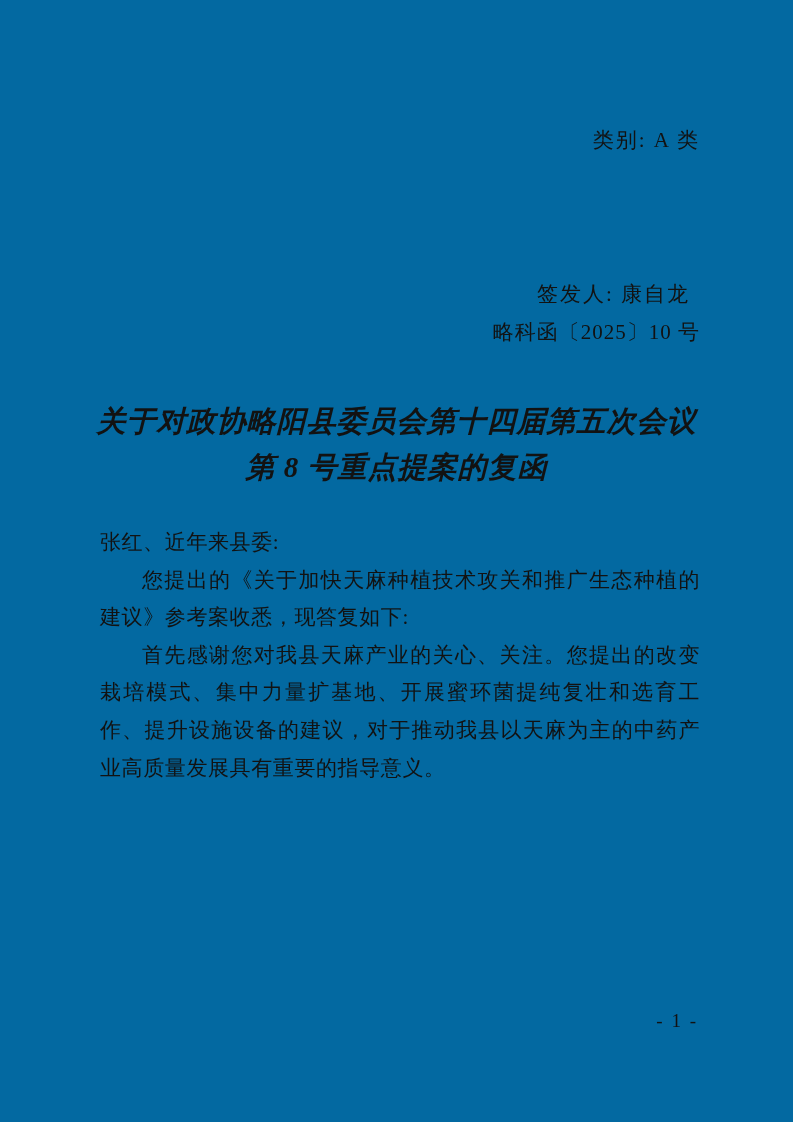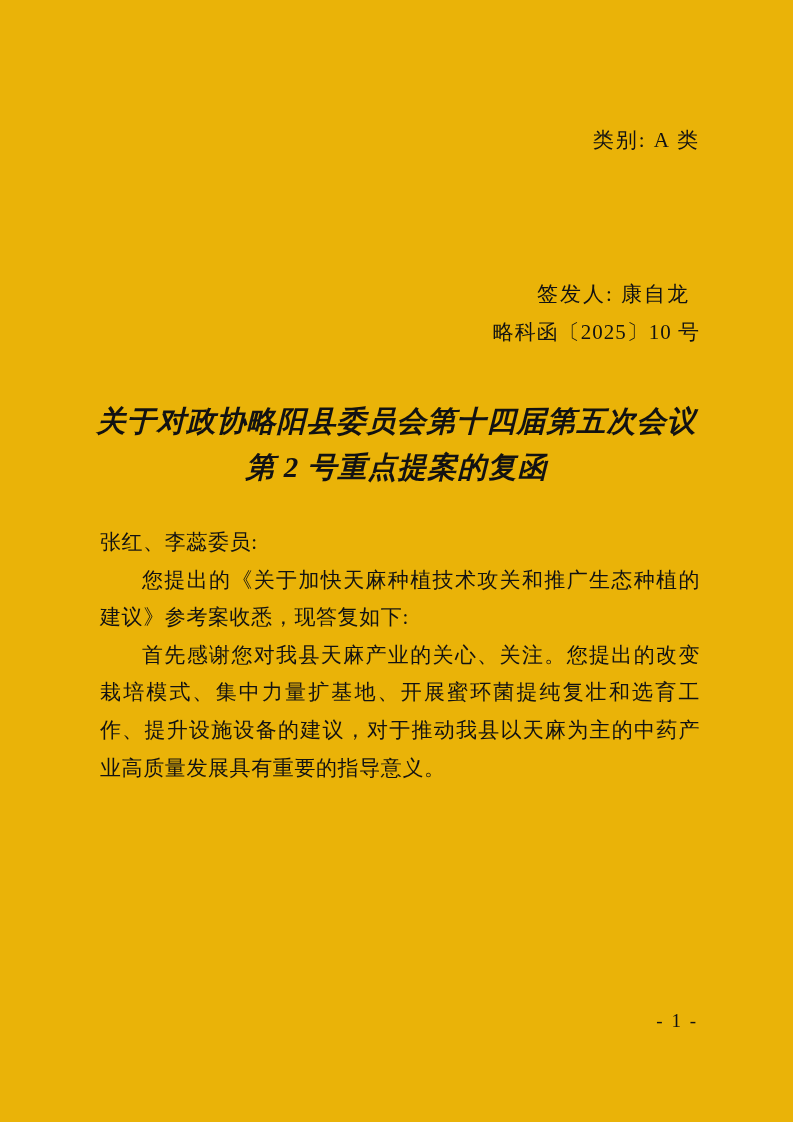--- a/index.html
+++ b/index.html
@@ -4,21 +4,21 @@
 <style>
   html, body {
     margin: 0;
     padding: 0;
     background: #ffffff;
   }
   .page {
     position: relative;
     width: 793px;
     height: 1122px;
-    background: #eab308;
+    background: #0369a1;
     font-family: "Liberation Serif", "DejaVu Serif", serif;
     color: #121212;
     overflow: hidden;
   }
   .category {
     position: absolute;
     top: 126px;
     right: 93px;
     font-size: 21px;
     letter-spacing: 2px;
@@ -85,24 +85,24 @@
 <div class="page">
 
   <div class="category">类别: A 类</div>
 
   <div class="issuer">签发人: 康自龙</div>
 
   <div class="doc-number">略科函〔2025〕10 号</div>
 
   <div class="title">
     <div>关于对政协略阳县委员会第十四届第五次会议</div>
-    <div>第 2 号重点提案的复函</div>
+    <div>第 8 号重点提案的复函</div>
   </div>
 
   <div class="body-text">
-    <p class="salutation">张红、李蕊委员:</p>
+    <p class="salutation">张红、近年来县委:</p>
     <p>您提出的《关于加快天麻种植技术攻关和推广生态种植的建议》参考案收悉，现答复如下:</p>
     <p>首先感谢您对我县天麻产业的关心、关注。您提出的改变栽培模式、集中力量扩基地、开展蜜环菌提纯复壮和选育工作、提升设施设备的建议，对于推动我县以天麻为主的中药产业高质量发展具有重要的指导意义。</p>
   </div>
 
   <div class="page-number">- 1 -</div>
 
 </div>
 
 </body></html>

